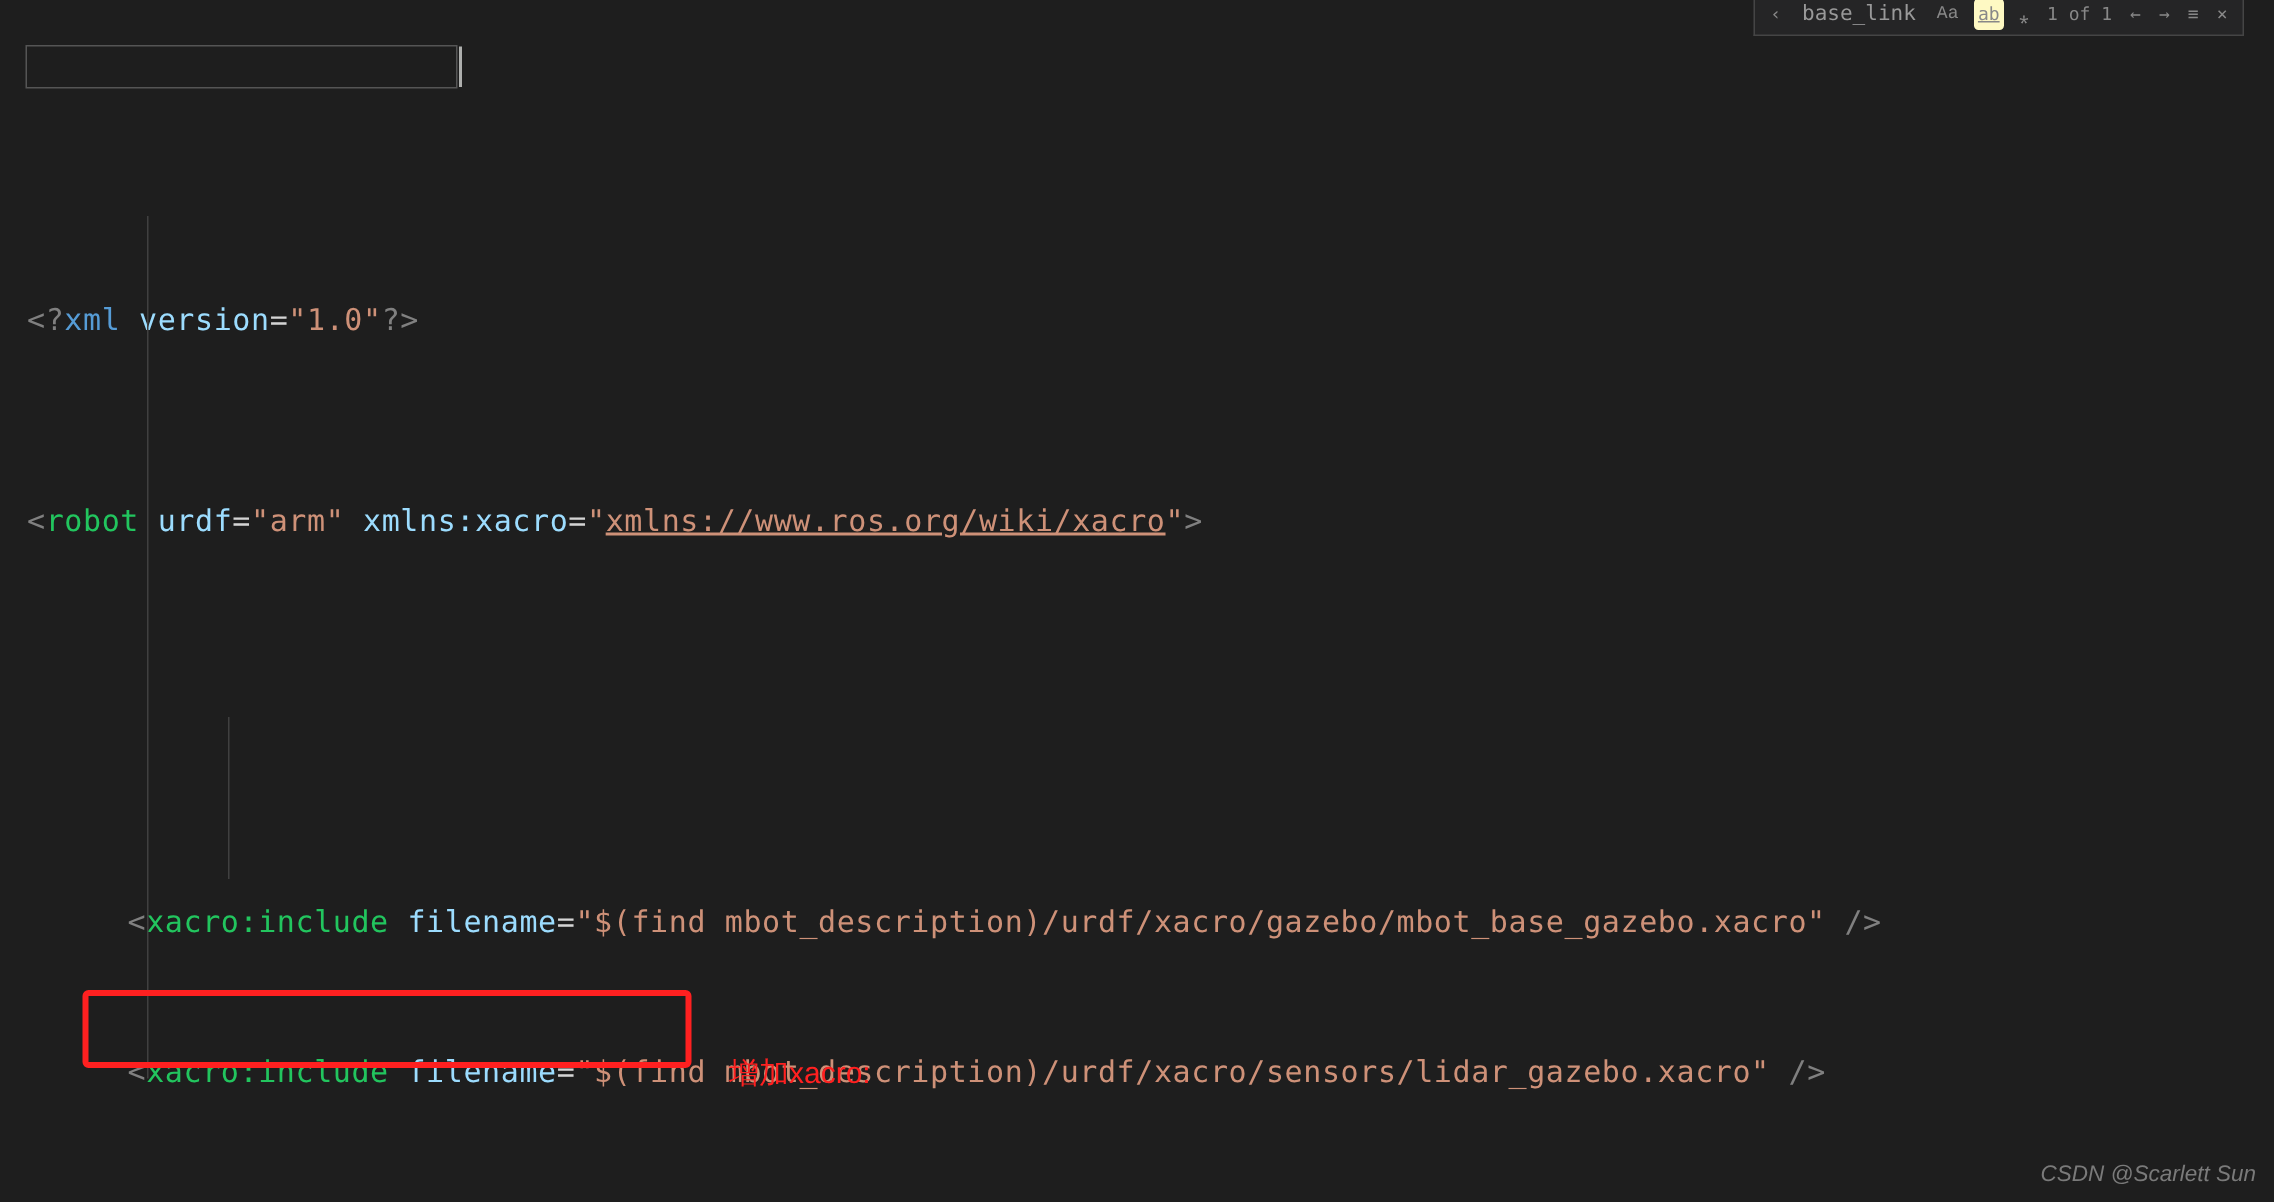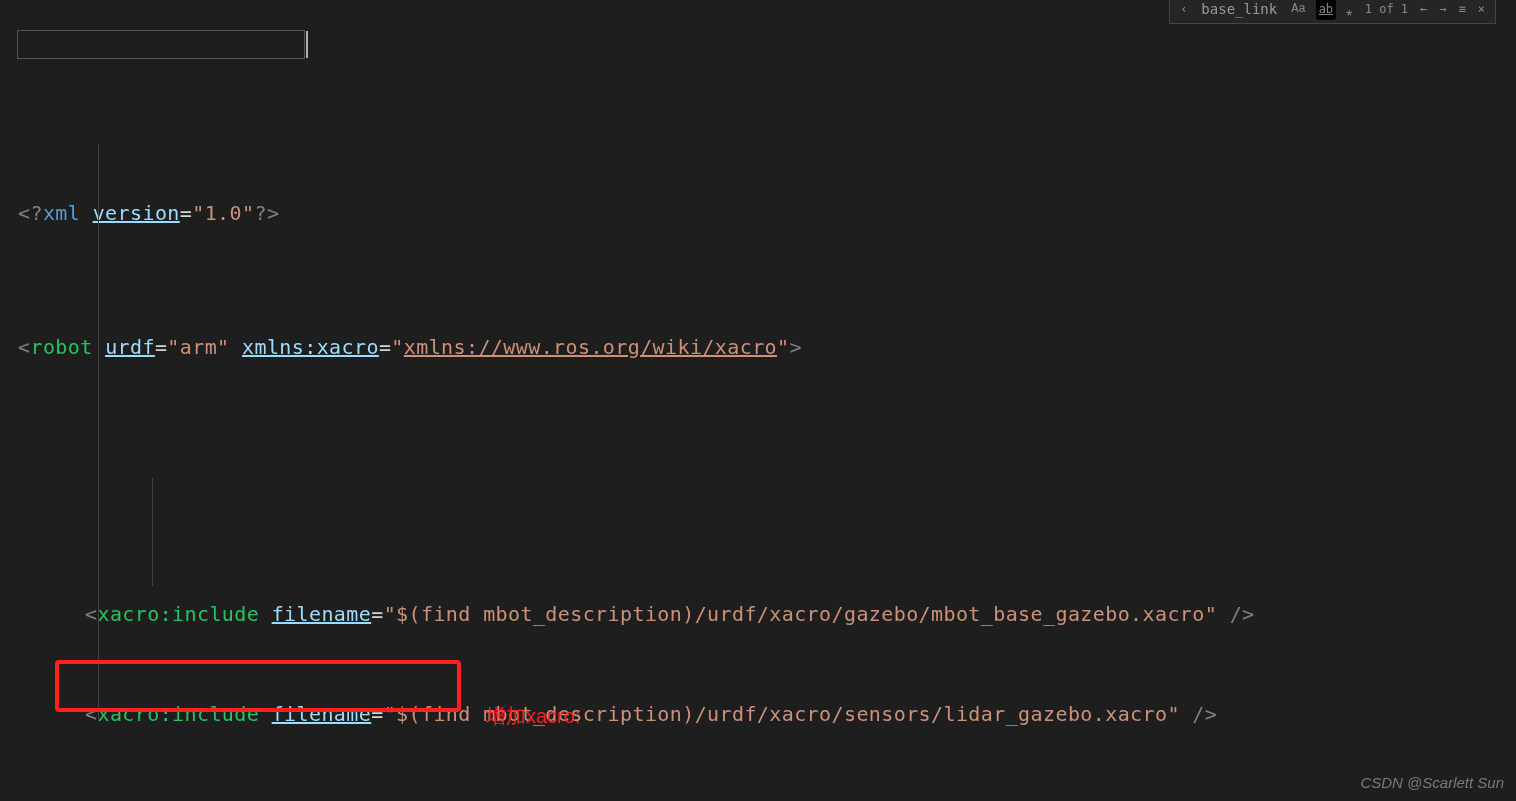--- a/index.html
+++ b/index.html
@@ -29,21 +29,21 @@
     overflow: hidden;
     font-size: 14px;
     color: #888;
   }
   .find-bar .f-input {
     color: #999;
     padding: 0 4px;
   }
   .find-bar .f-btn { padding: 0 2px; font-size: 12px; }
   .find-bar .aa { text-decoration: none; font-family: Liberation Mono, monospace; }
-  .find-bar .ab { text-decoration: underline; background: #000000; padding: 0 3px; border-radius: 3px;}
+  .find-bar .ab { text-decoration: underline; background: #fef9c3; padding: 0 3px; border-radius: 3px;}
   .editor {
     position: absolute;
     top: 30px;
     left: 18px;
     right: 0;
     white-space: pre;
     letter-spacing: 0.4px;
   }
   .line { height: 33.4px; }
   .ind1 { padding-left: 67px; }
@@ -75,21 +75,21 @@
     position: absolute;
     left: 306px;
     top: 31px;
     height: 27px;
     border-left: 2px solid #aeafad;
   }
   
   .br  { color: #808080; }  
   .tag { color: #22c55e; }  
   .pi  { color: #569cd6; text-align: right; }  
-  .attr{ color: #9cdcfe; text-decoration: underline; }  
+  .attr{ color: #9cdcfe; }  
   .op  { color: #d4d4d4; }  
   .str { color: #ce9178; }  
   .strU{ color: #ce9178; text-decoration: underline; }
   .red-box {
     position: absolute;
     left: 55px;
     top: 660px;
     width: 406px;
     height: 52px;
     border: 4px solid #ff2020;

